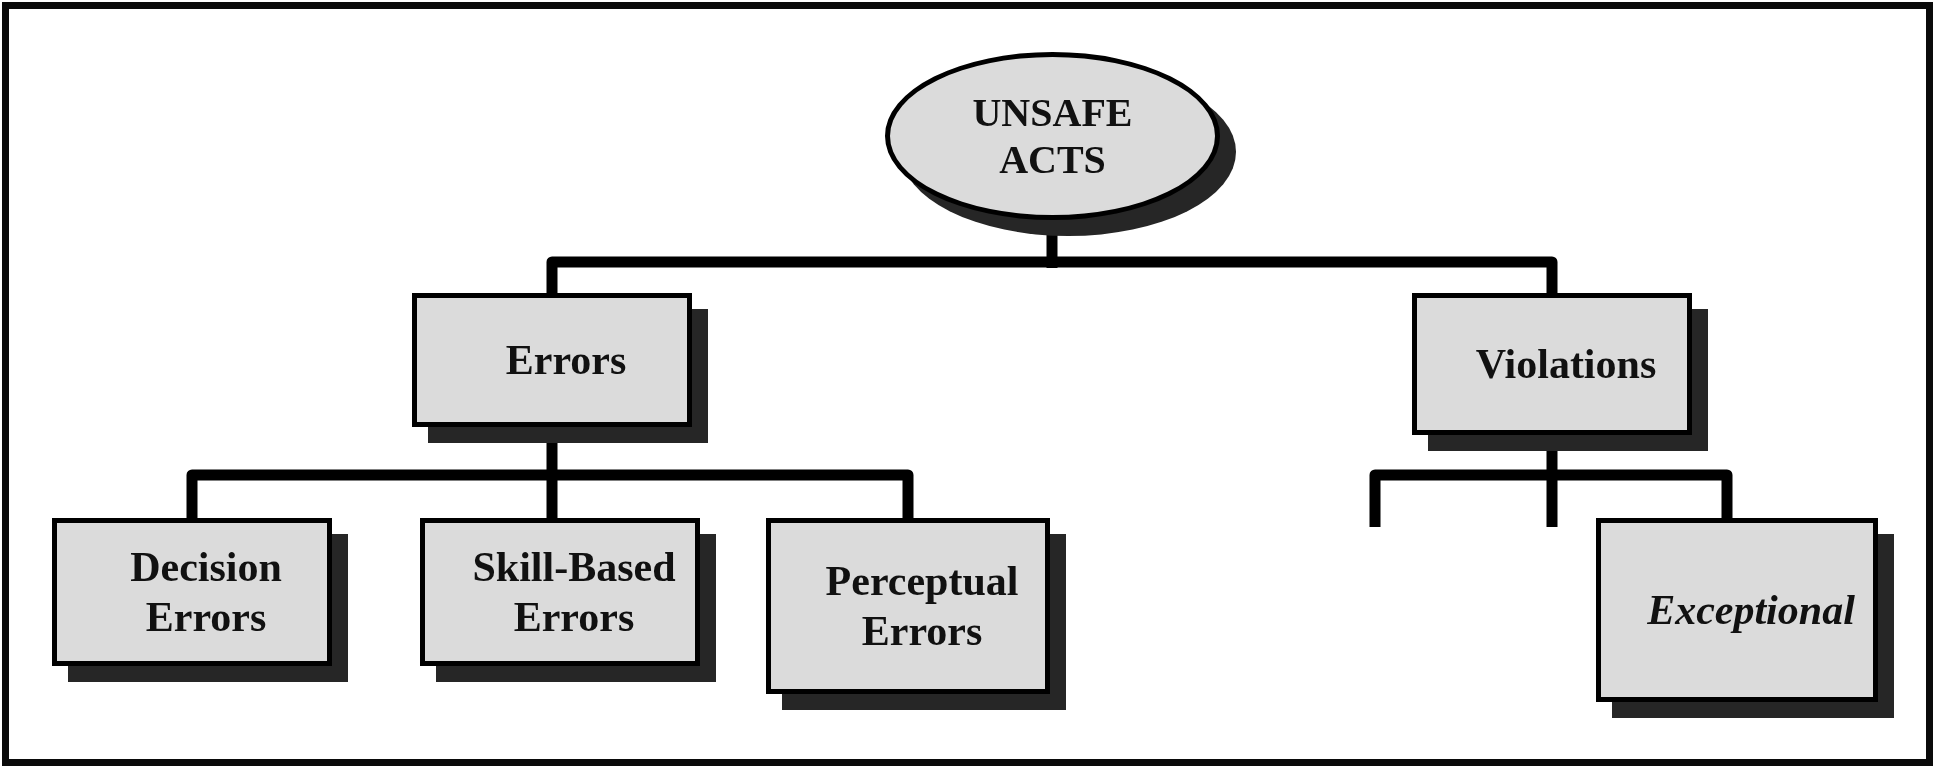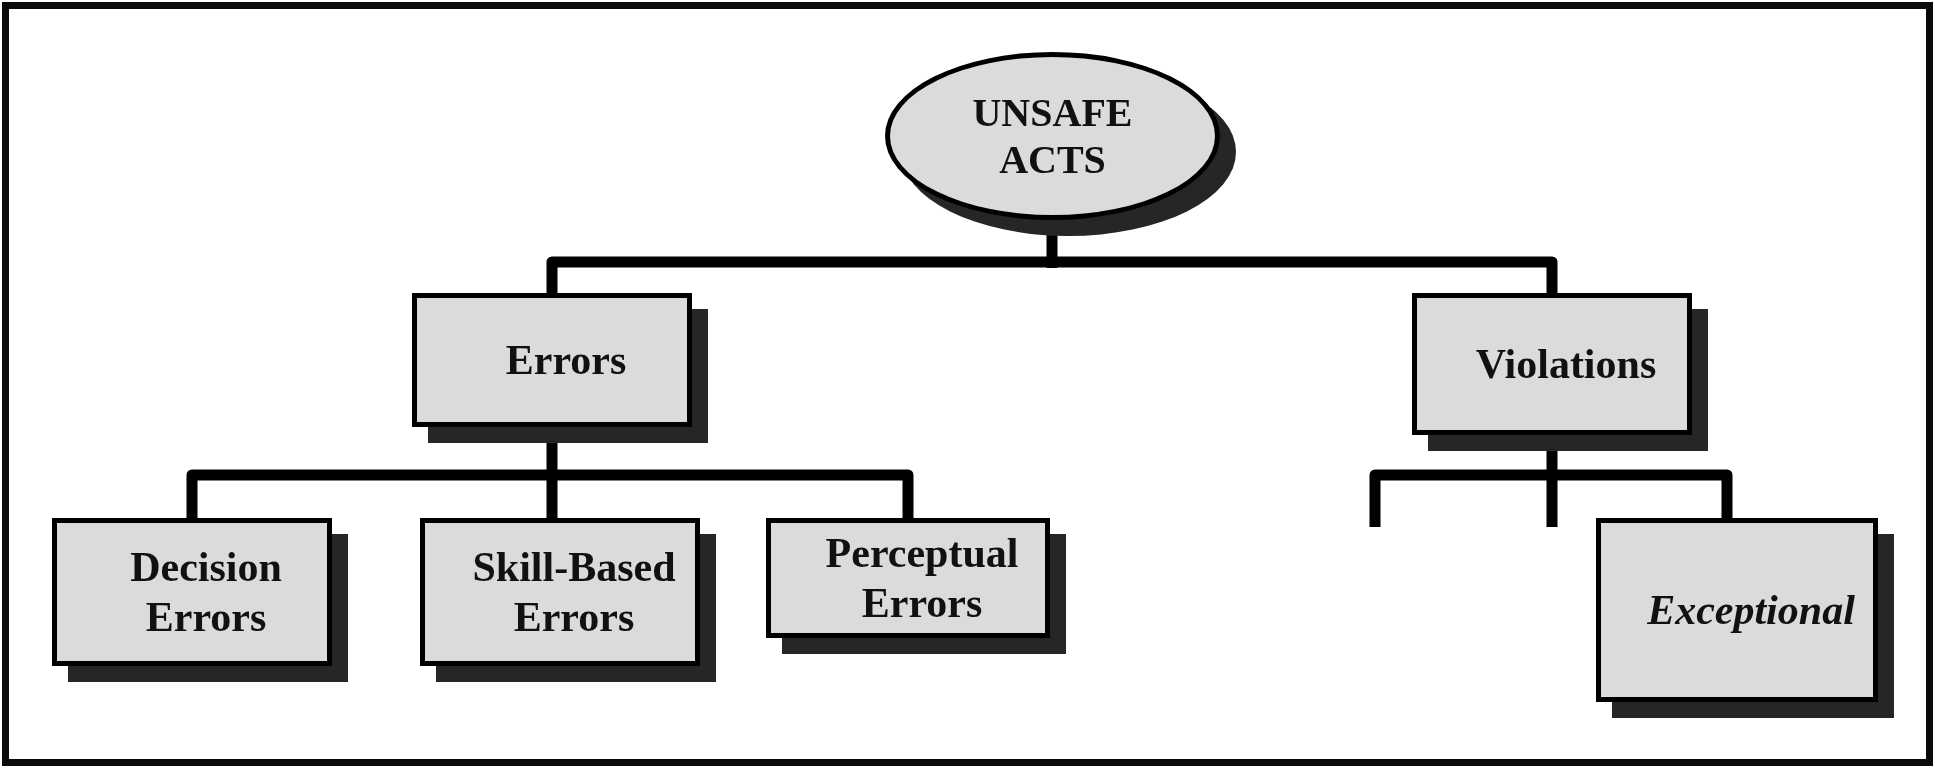--- a/index.html
+++ b/index.html
@@ -54,21 +54,21 @@
     font-size: 42px;
     line-height: 1.2;
     padding-left: 28px;
   }
   
   .n-root        { left: 885px;  top: 52px;  width: 335px; height: 168px; }
   .n-errors      { left: 412px;  top: 293px; width: 280px; height: 134px; }
   .n-violations  { left: 1412px; top: 293px; width: 280px; height: 142px; }
   .n-decision    { left: 52px;   top: 518px; width: 280px; height: 148px; }
   .n-skill       { left: 412px;  top: 518px; width: 280px; height: 148px; margin-left: 8px; }
-  .n-perceptual  { left: 766px;  top: 518px; width: 284px; height: 120px; }
+  .n-perceptual  { left: 766px;  top: 518px; width: 284px; height: 176px; }
   .n-routine     { left: 1235px; top: 518px; width: 280px; height: 148px; }
   .n-exceptional { left: 1596px; top: 518px; width: 282px; height: 184px; font-style: italic; }
 </style>
 </head>
 <body>
 
 <div class="canvas">
 
   <div class="frame"></div>
 

